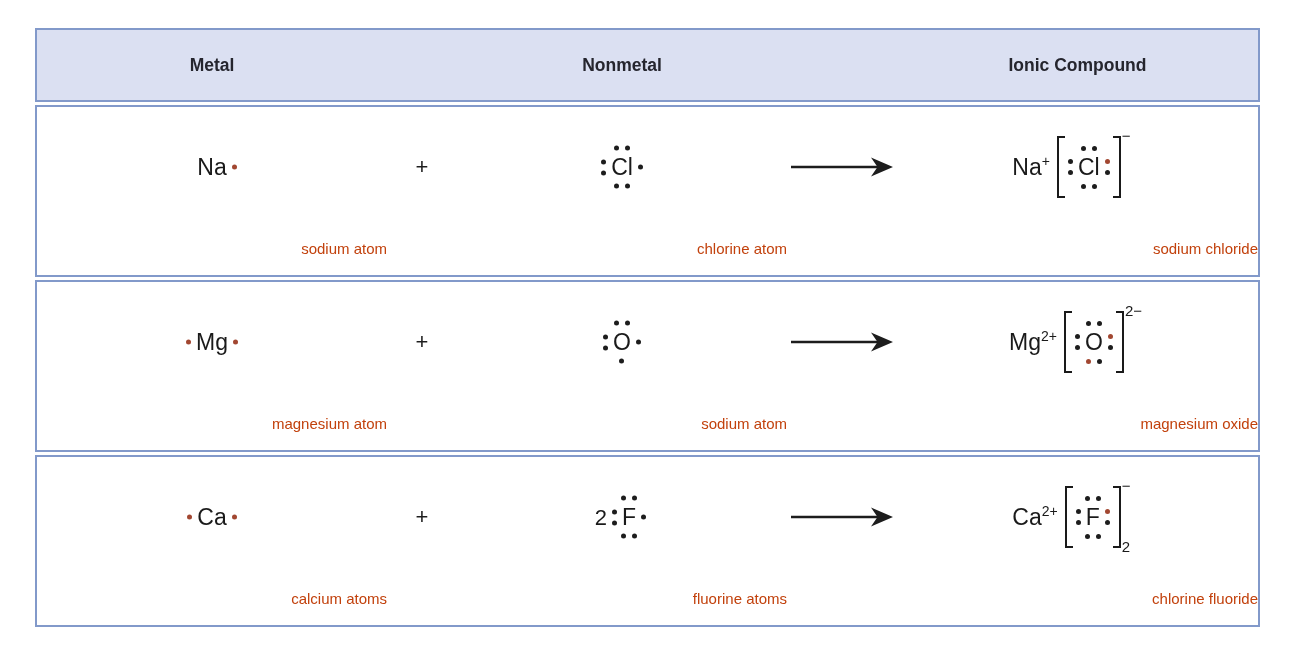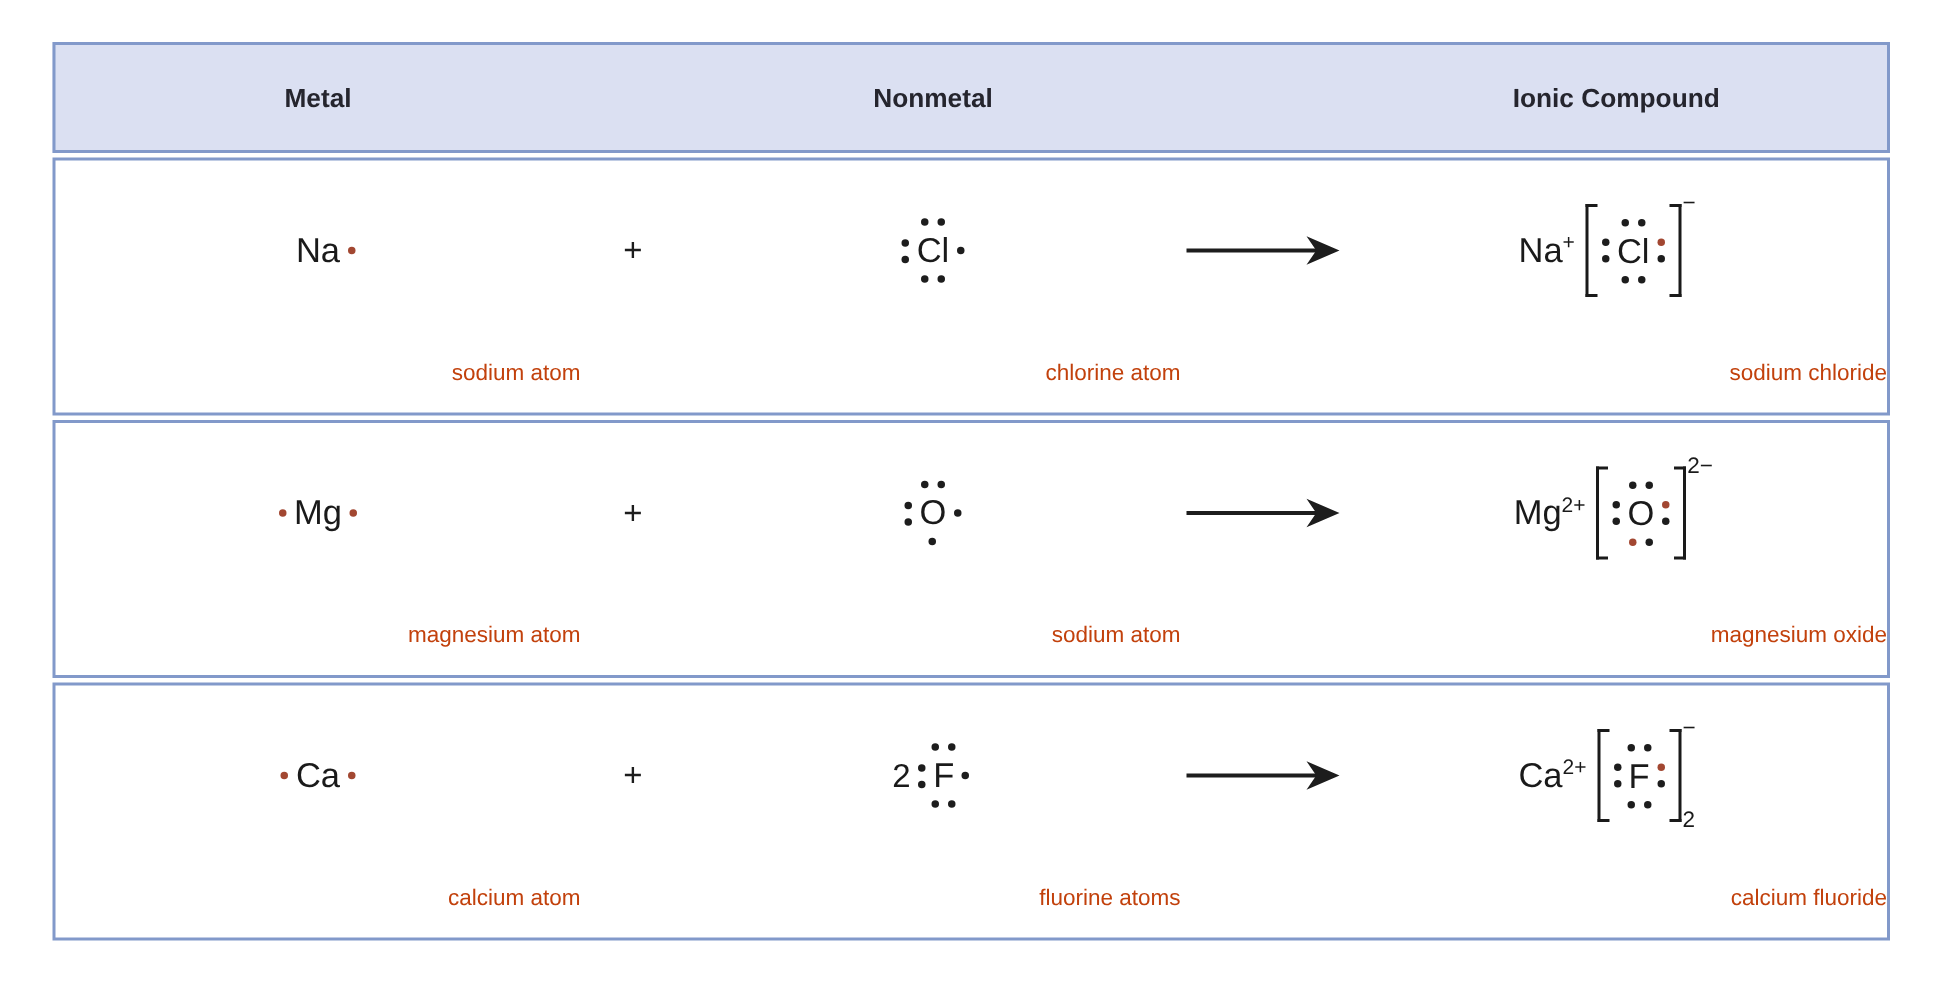--- a/index.html
+++ b/index.html
@@ -152,21 +152,21 @@
         <div>magnesium oxide</div>
       </div>
     </div>
   </div>
 
   <div class="data-row">
     <div class="cell">
       <div class="formula">
             <span class="lewis"><span class="sym">Ca</span><span class="dot" style="background: rgb(162, 71, 49); left: 3px; top: calc(50% - 2.5px);"></span><span class="dot" style="background: rgb(162, 71, 49); right: 3px; top: calc(50% - 2.5px);"></span></span>
           </div>
-      <div class="label">calcium atom</div>
+      <div class="label">calcium atoms</div>
     </div>
     <div class="cell">
       <div class="formula plus">+</div>
     </div>
     <div class="cell">
       <div class="formula">
             <span class="coeff">2</span>
             <span class="lewis"><span class="sym">F</span><span class="dot" style="background: rgb(29, 29, 29); top: 3px; left: calc(50% - 8px);"></span><span class="dot" style="background: rgb(29, 29, 29); top: 3px; left: calc(50% + 3px);"></span><span class="dot" style="background: rgb(29, 29, 29); bottom: 3px; left: calc(50% - 8px);"></span><span class="dot" style="background: rgb(29, 29, 29); bottom: 3px; left: calc(50% + 3px);"></span><span class="dot" style="background: rgb(29, 29, 29); left: 3px; top: calc(50% - 8px);"></span><span class="dot" style="background: rgb(29, 29, 29); left: 3px; top: calc(50% + 3px);"></span><span class="dot" style="background: rgb(29, 29, 29); right: 3px; top: calc(50% - 2.5px);"></span></span>
           </div>
       <div class="label">fluorine atoms</div>
@@ -184,18 +184,18 @@
             <span class="cation"><span>Ca</span><sup>2+</sup></span>
             <span class="bracketed has-scripts">
               <span class="lbr"></span>
               <span class="lewis"><span class="sym">F</span><span class="dot" style="background: rgb(29, 29, 29); top: 3px; left: calc(50% - 8px);"></span><span class="dot" style="background: rgb(29, 29, 29); top: 3px; left: calc(50% + 3px);"></span><span class="dot" style="background: rgb(29, 29, 29); bottom: 3px; left: calc(50% - 8px);"></span><span class="dot" style="background: rgb(29, 29, 29); bottom: 3px; left: calc(50% + 3px);"></span><span class="dot" style="background: rgb(29, 29, 29); left: 3px; top: calc(50% - 8px);"></span><span class="dot" style="background: rgb(29, 29, 29); left: 3px; top: calc(50% + 3px);"></span><span class="dot" style="background: rgb(162, 71, 49); right: 3px; top: calc(50% - 8px);"></span><span class="dot" style="background: rgb(29, 29, 29); right: 3px; top: calc(50% + 3px);"></span></span>
               <span class="rbr"></span>
               <span class="br-sup">−</span>
               <span class="br-sub">2</span>
             </span>
           </div>
       <div class="label">
-        <div>calcium fluoride</div>
+        <div>chlorine fluoride</div>
       </div>
     </div>
   </div>
 </div>
 </div>
 
 </body></html>

